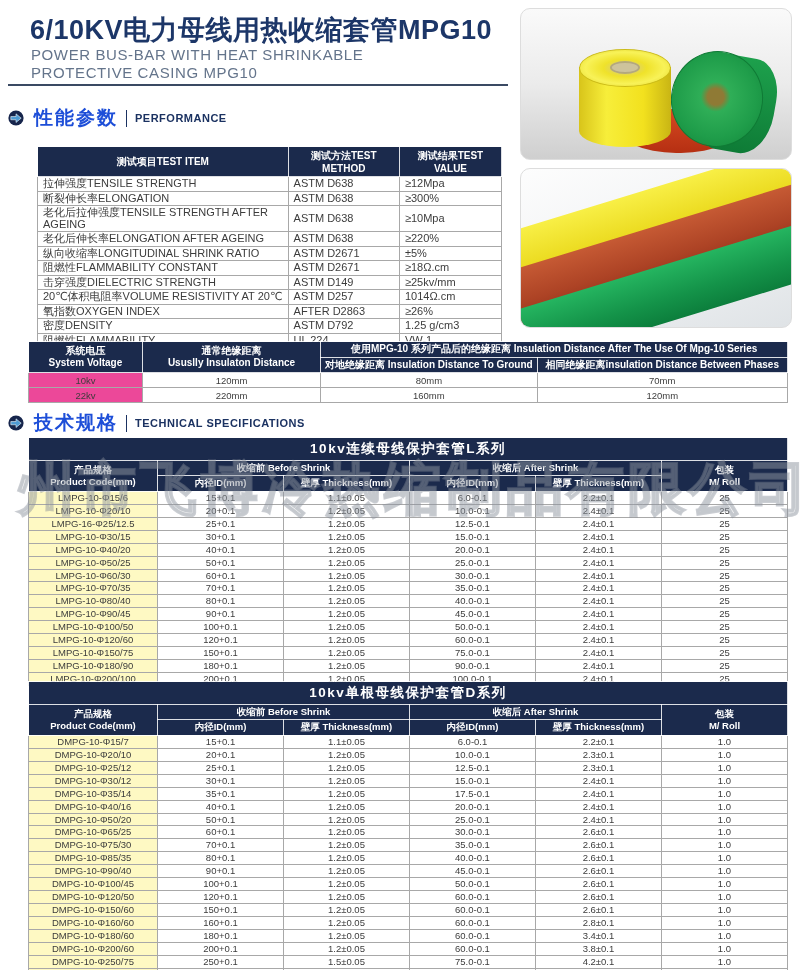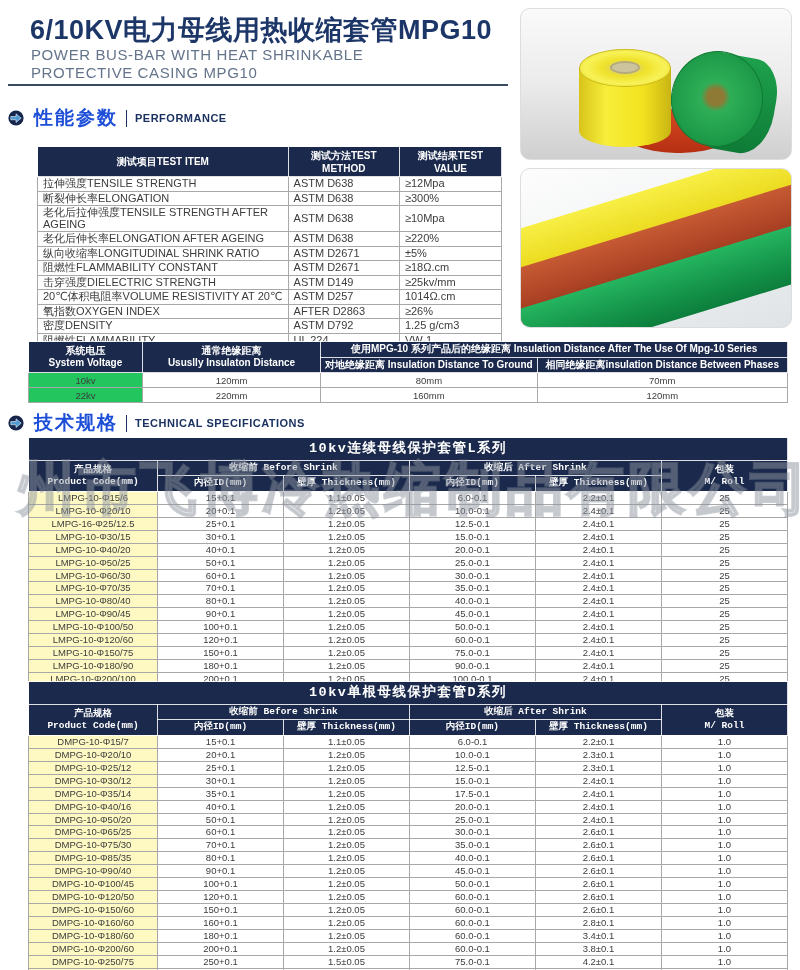--- a/index.html
+++ b/index.html
@@ -27,27 +27,27 @@
 
   
   .perf { position:absolute; left:37px; top:146px; width:465px; }
   .perf th { font-size:10px; height:21px; padding:2px; }
   .perf td { font-size:11px; line-height:1.05; padding:1px 5px; text-align:left; height:11px; }
 
   
   .ins { position:absolute; left:28px; top:341px; width:760px; }
   .ins th { font-size:10px; line-height:1.25; padding:1px 2px; height:13px; }
   .ins td { font-size:9.5px; text-align:center; padding:1.5px 2px; height:12px; }
-  .ins td:first-child { background:#22c55e;margin-top:8px; }
+  .ins td:first-child { background:#ec4899;margin-top:8px; }
 
   
   .spec { position:absolute; left:28px; width:760px; }
   .spec-l { top:437px; }
   .spec-d { top:681px; }
-  .spec th { font-size:9.5px; line-height:1.3; padding:1px 2px;font-family:Liberation Mono, monospace; }
+  .spec th { font-size:9.5px; line-height:1.3; padding:1px 2px; }
   .spec th.tbar { font-size:13.5px; letter-spacing:1.5px; height:23px; }
   .spec td { font-size:9.5px; text-align:center; padding:1px 2px; height:10px; line-height:1.05; }
   .spec td:first-child { background:#fef9c3; }
 
   
   .watermark { position:absolute; left:18px; top:451px; width:775px; z-index:30;
                font-size:57px; font-weight:bold; letter-spacing:4px; white-space:nowrap;
                color:rgba(195,198,205,0.16); -webkit-text-stroke:2px rgba(132,138,150,0.42);
                pointer-events:none;font-family:Liberation Mono, monospace; }
 

